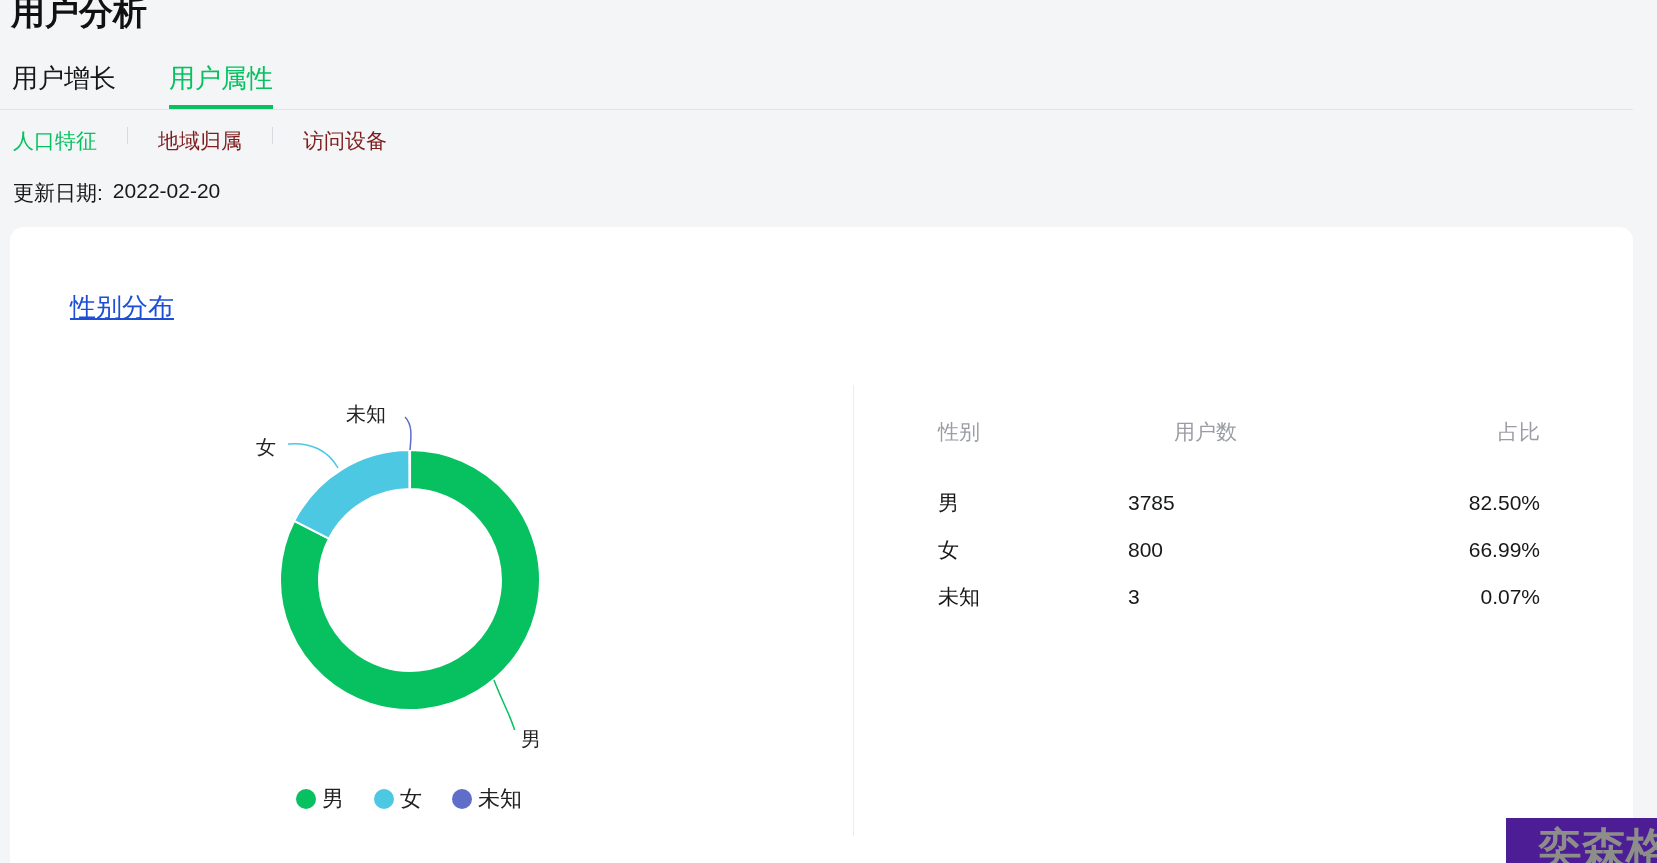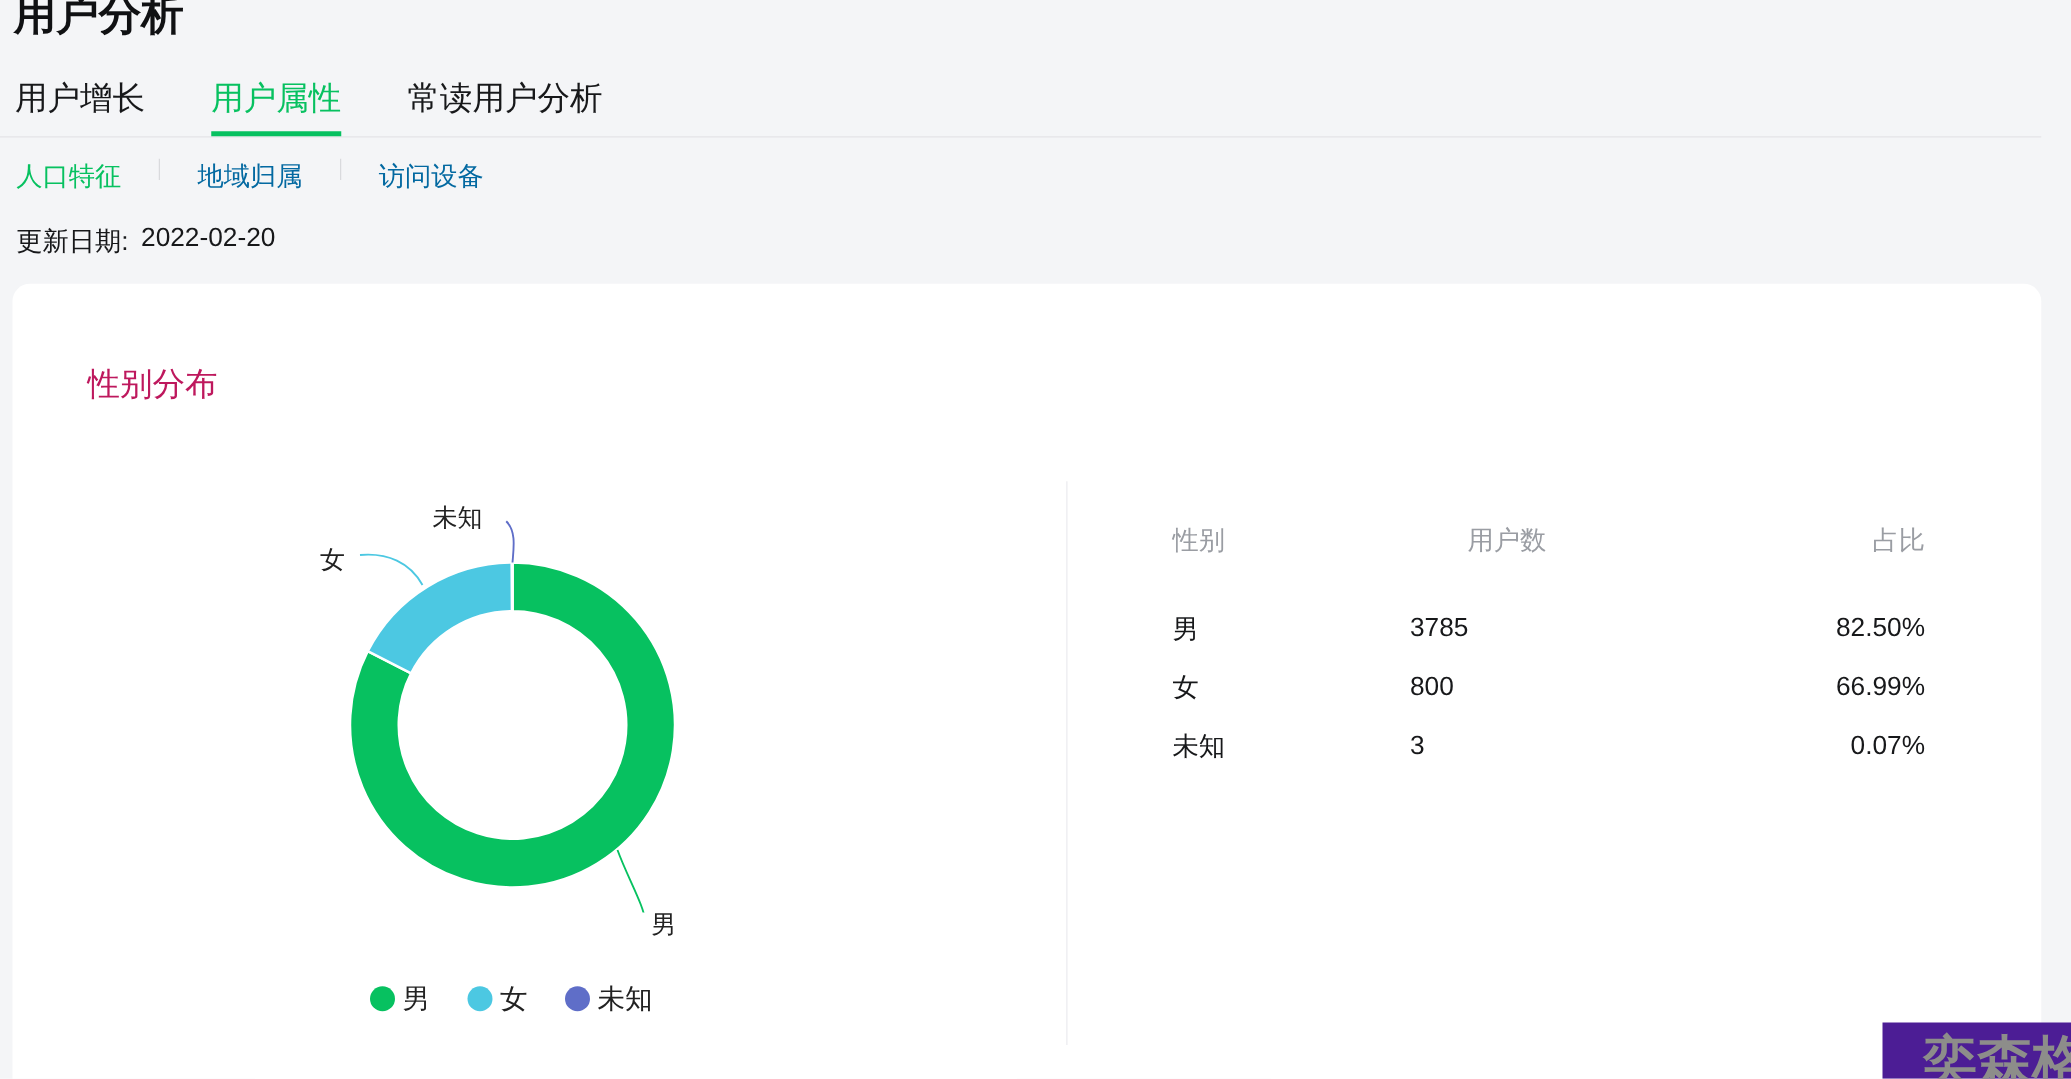--- a/index.html
+++ b/index.html
@@ -22,35 +22,35 @@
   .tab{
     font-size:26px;color:#17181a;padding-bottom:9px;border-bottom:4px solid transparent;
     cursor:pointer;white-space:nowrap;
   }
   .tab.active{color:#07c160;border-bottom-color:#07c160;}
   
   .subnav{
     position:absolute;left:13px;top:127px;display:flex;gap:30px;
     font-size:21px;
   }
-  .subnav .item{color:#0369a1;cursor:pointer;white-space:nowrap;}
+  .subnav .item{color:#7f1d1d;cursor:pointer;white-space:nowrap;}
   .subnav .item.active{color:#07c160;}
   .subnav .sep{width:1px;height:17px;background:#d9dadd;}
   
   .update-row{
     position:absolute;left:13px;top:179px;font-size:21px;color:#17181a;
     display:flex;gap:10px;
   }
   
   .card{
     position:absolute;left:10px;top:227px;width:1623px;height:650px;
     background:#ffffff;border-radius:14px;
   }
   .card-title{
-    position:absolute;left:70px;top:290px;font-size:26px;font-weight:500;color:#be185d;
+    position:absolute;left:70px;top:290px;font-size:26px;font-weight:500;color:#1d4ed8;text-decoration:underline;
   }
   
   .chart-svg{position:absolute;left:180px;top:380px;width:460px;height:350px;}
   .pie-label{position:absolute;font-size:20px;color:#222;white-space:nowrap;}
   .lbl-unknown{left:346px;top:401px;}
   .lbl-female{left:256px;top:434px;}
   .lbl-male{left:521px;top:726px;}
   .legend{
     position:absolute;left:296px;top:784px;display:flex;align-items:center;gap:30px;
   }
@@ -75,21 +75,20 @@
   }
 </style>
 </head>
 <body>
 
 <div class="page-title">用户分析</div>
 
 <div class="tabbar">
   <div class="tab">用户增长</div>
   <div class="tab active">用户属性</div>
-  <div class="tab">常读用户分析</div>
 </div>
 
 <div class="subnav">
   <div class="item active">人口特征</div>
   <div class="sep"></div>
   <div class="item">地域归属</div>
   <div class="sep"></div>
   <div class="item">访问设备</div>
 </div>
 

